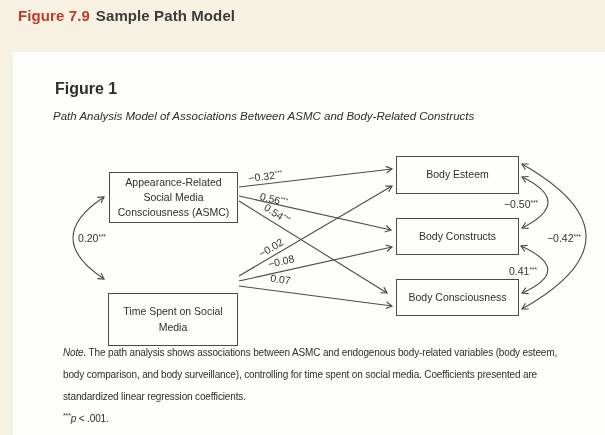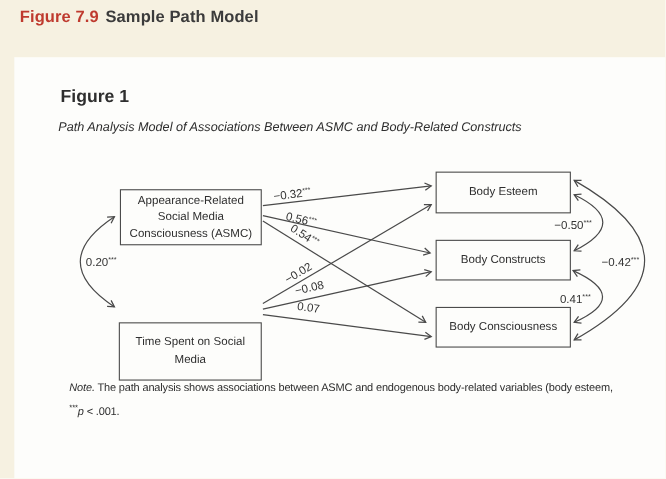--- a/index.html
+++ b/index.html
@@ -111,16 +111,18 @@
   </div>
   <div class="node" style="left:396px;top:218px;width:123px;height:37px;">
     <span>Body Constructs</span>
   </div>
   <div class="node" style="left:396px;top:279px;width:123px;height:37px;">
     <span>Body Consciousness</span>
   </div>
 
   <div class="note">
     <span class="nline"><span class="italic">Note.</span><span> The path analysis shows associations between ASMC and endogenous body-related variables (body esteem,</span></span>
+    <span class="nline">body comparison, and body surveillance), controlling for time spent on social media. Coefficients presented are</span>
+    <span class="nline">standardized linear regression coefficients.</span>
     <span class="nline"><sup>***</sup><span class="italic">p</span><span> &lt; .001.</span></span>
   </div>
 
 </div>
 
 </body></html>

